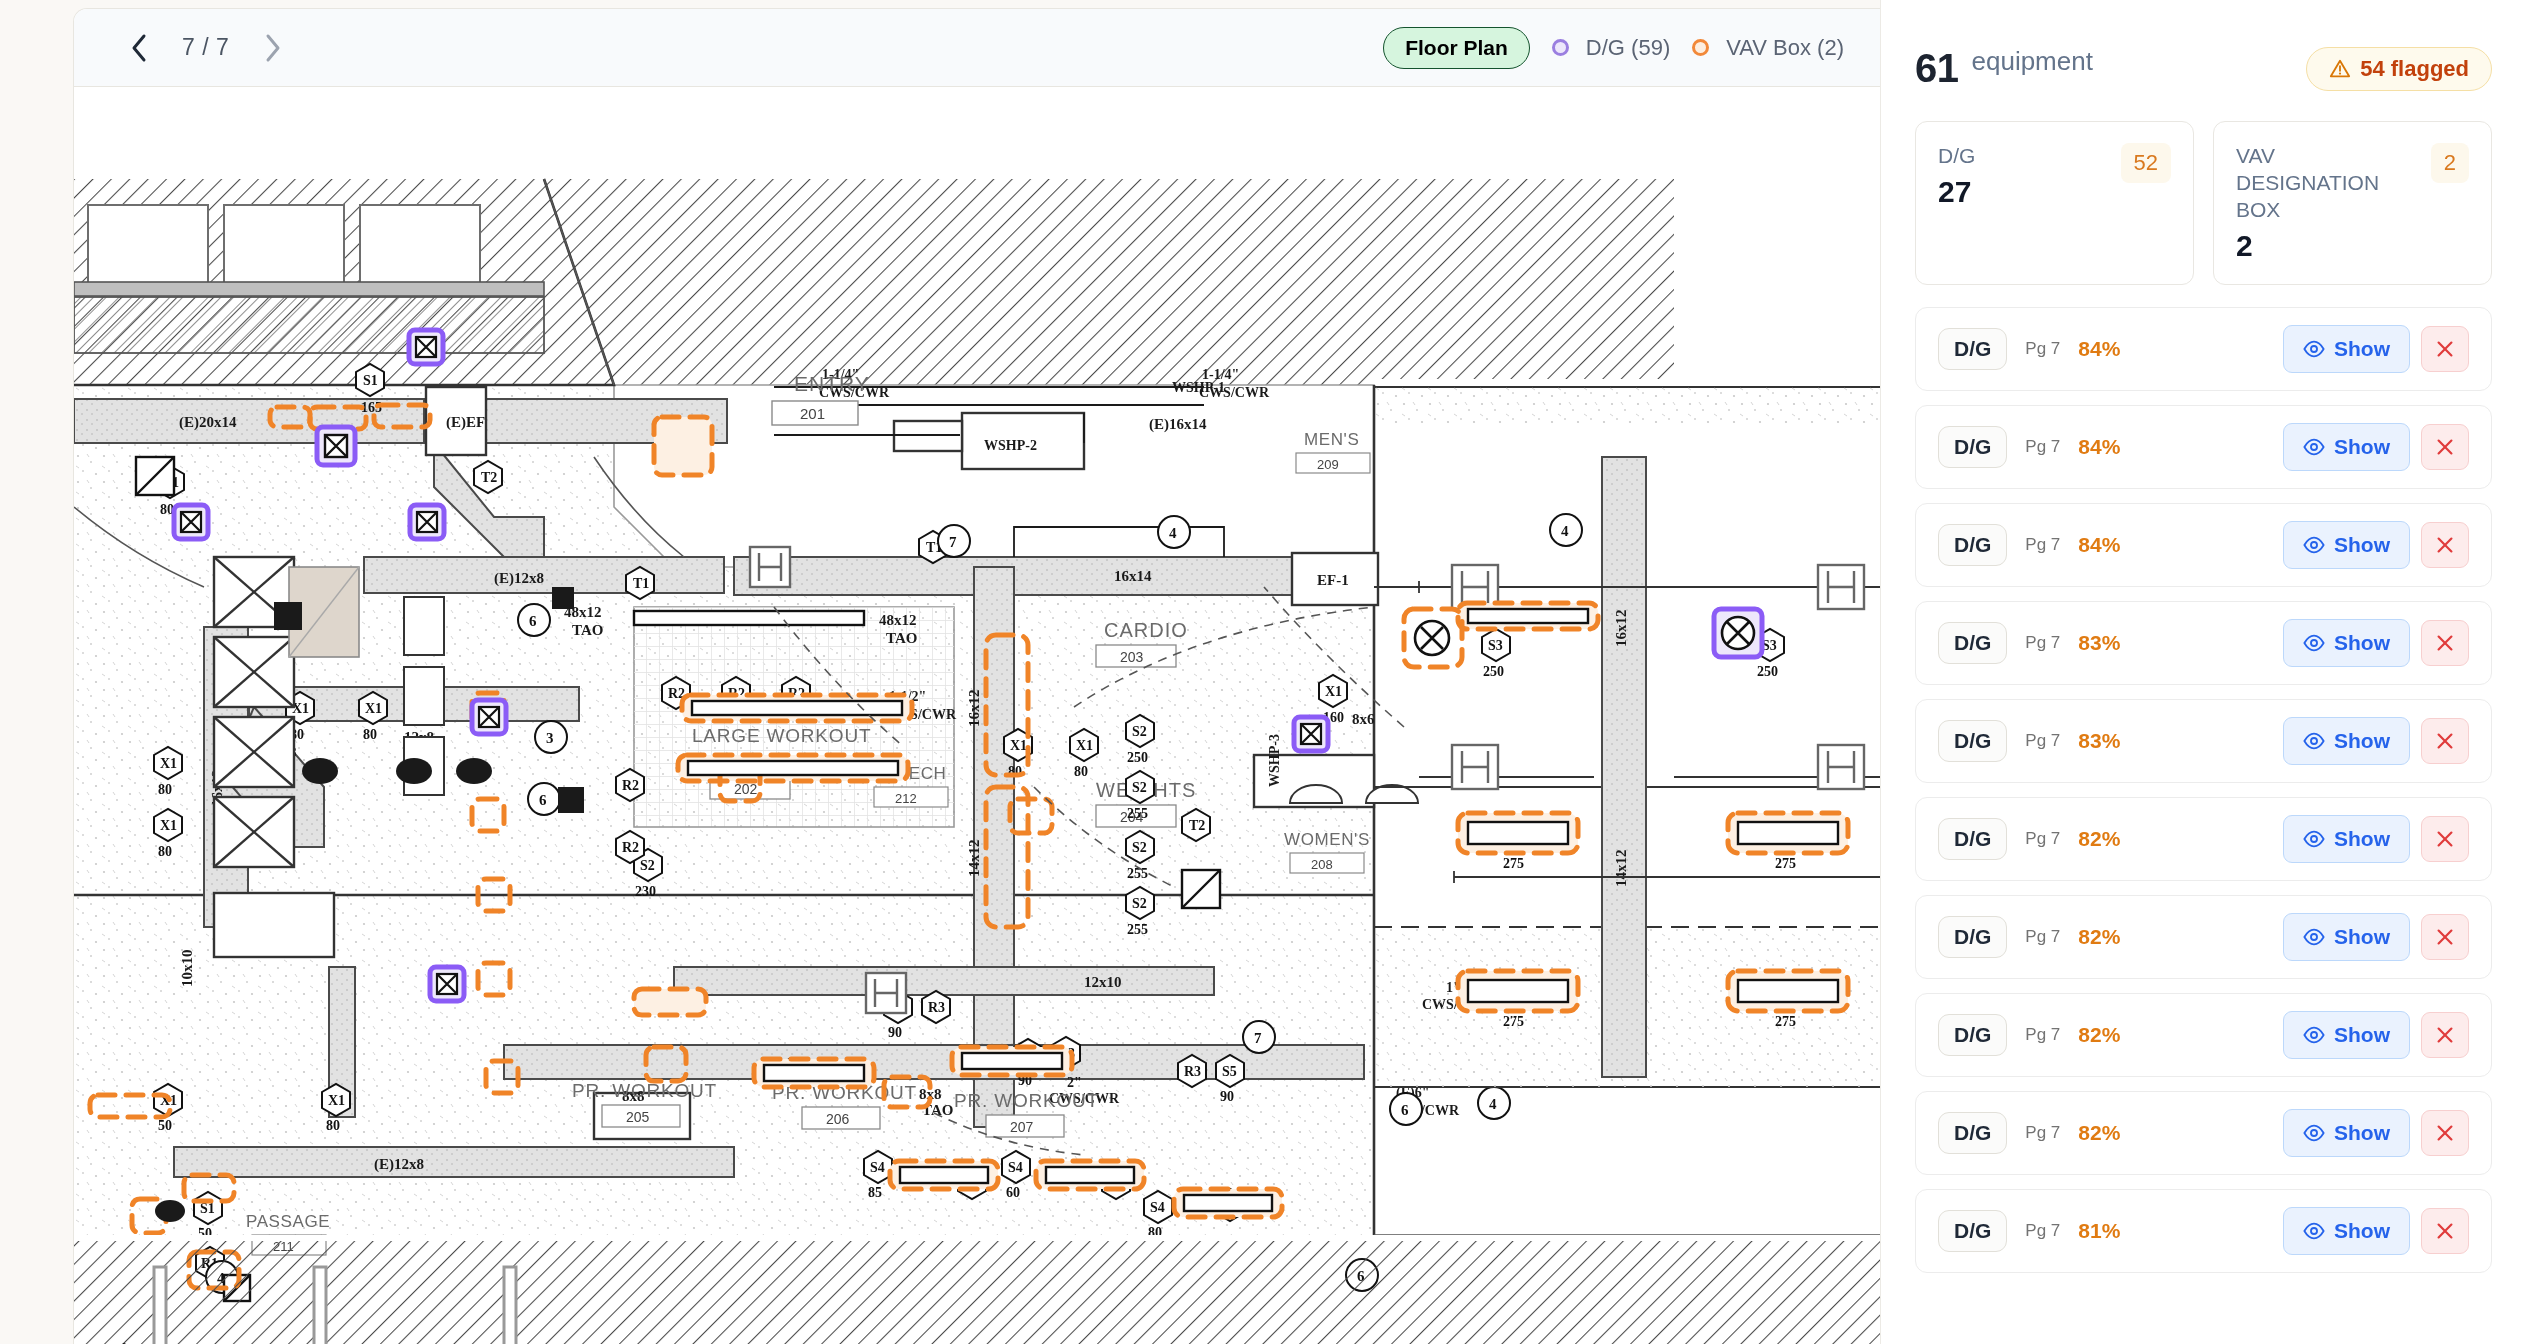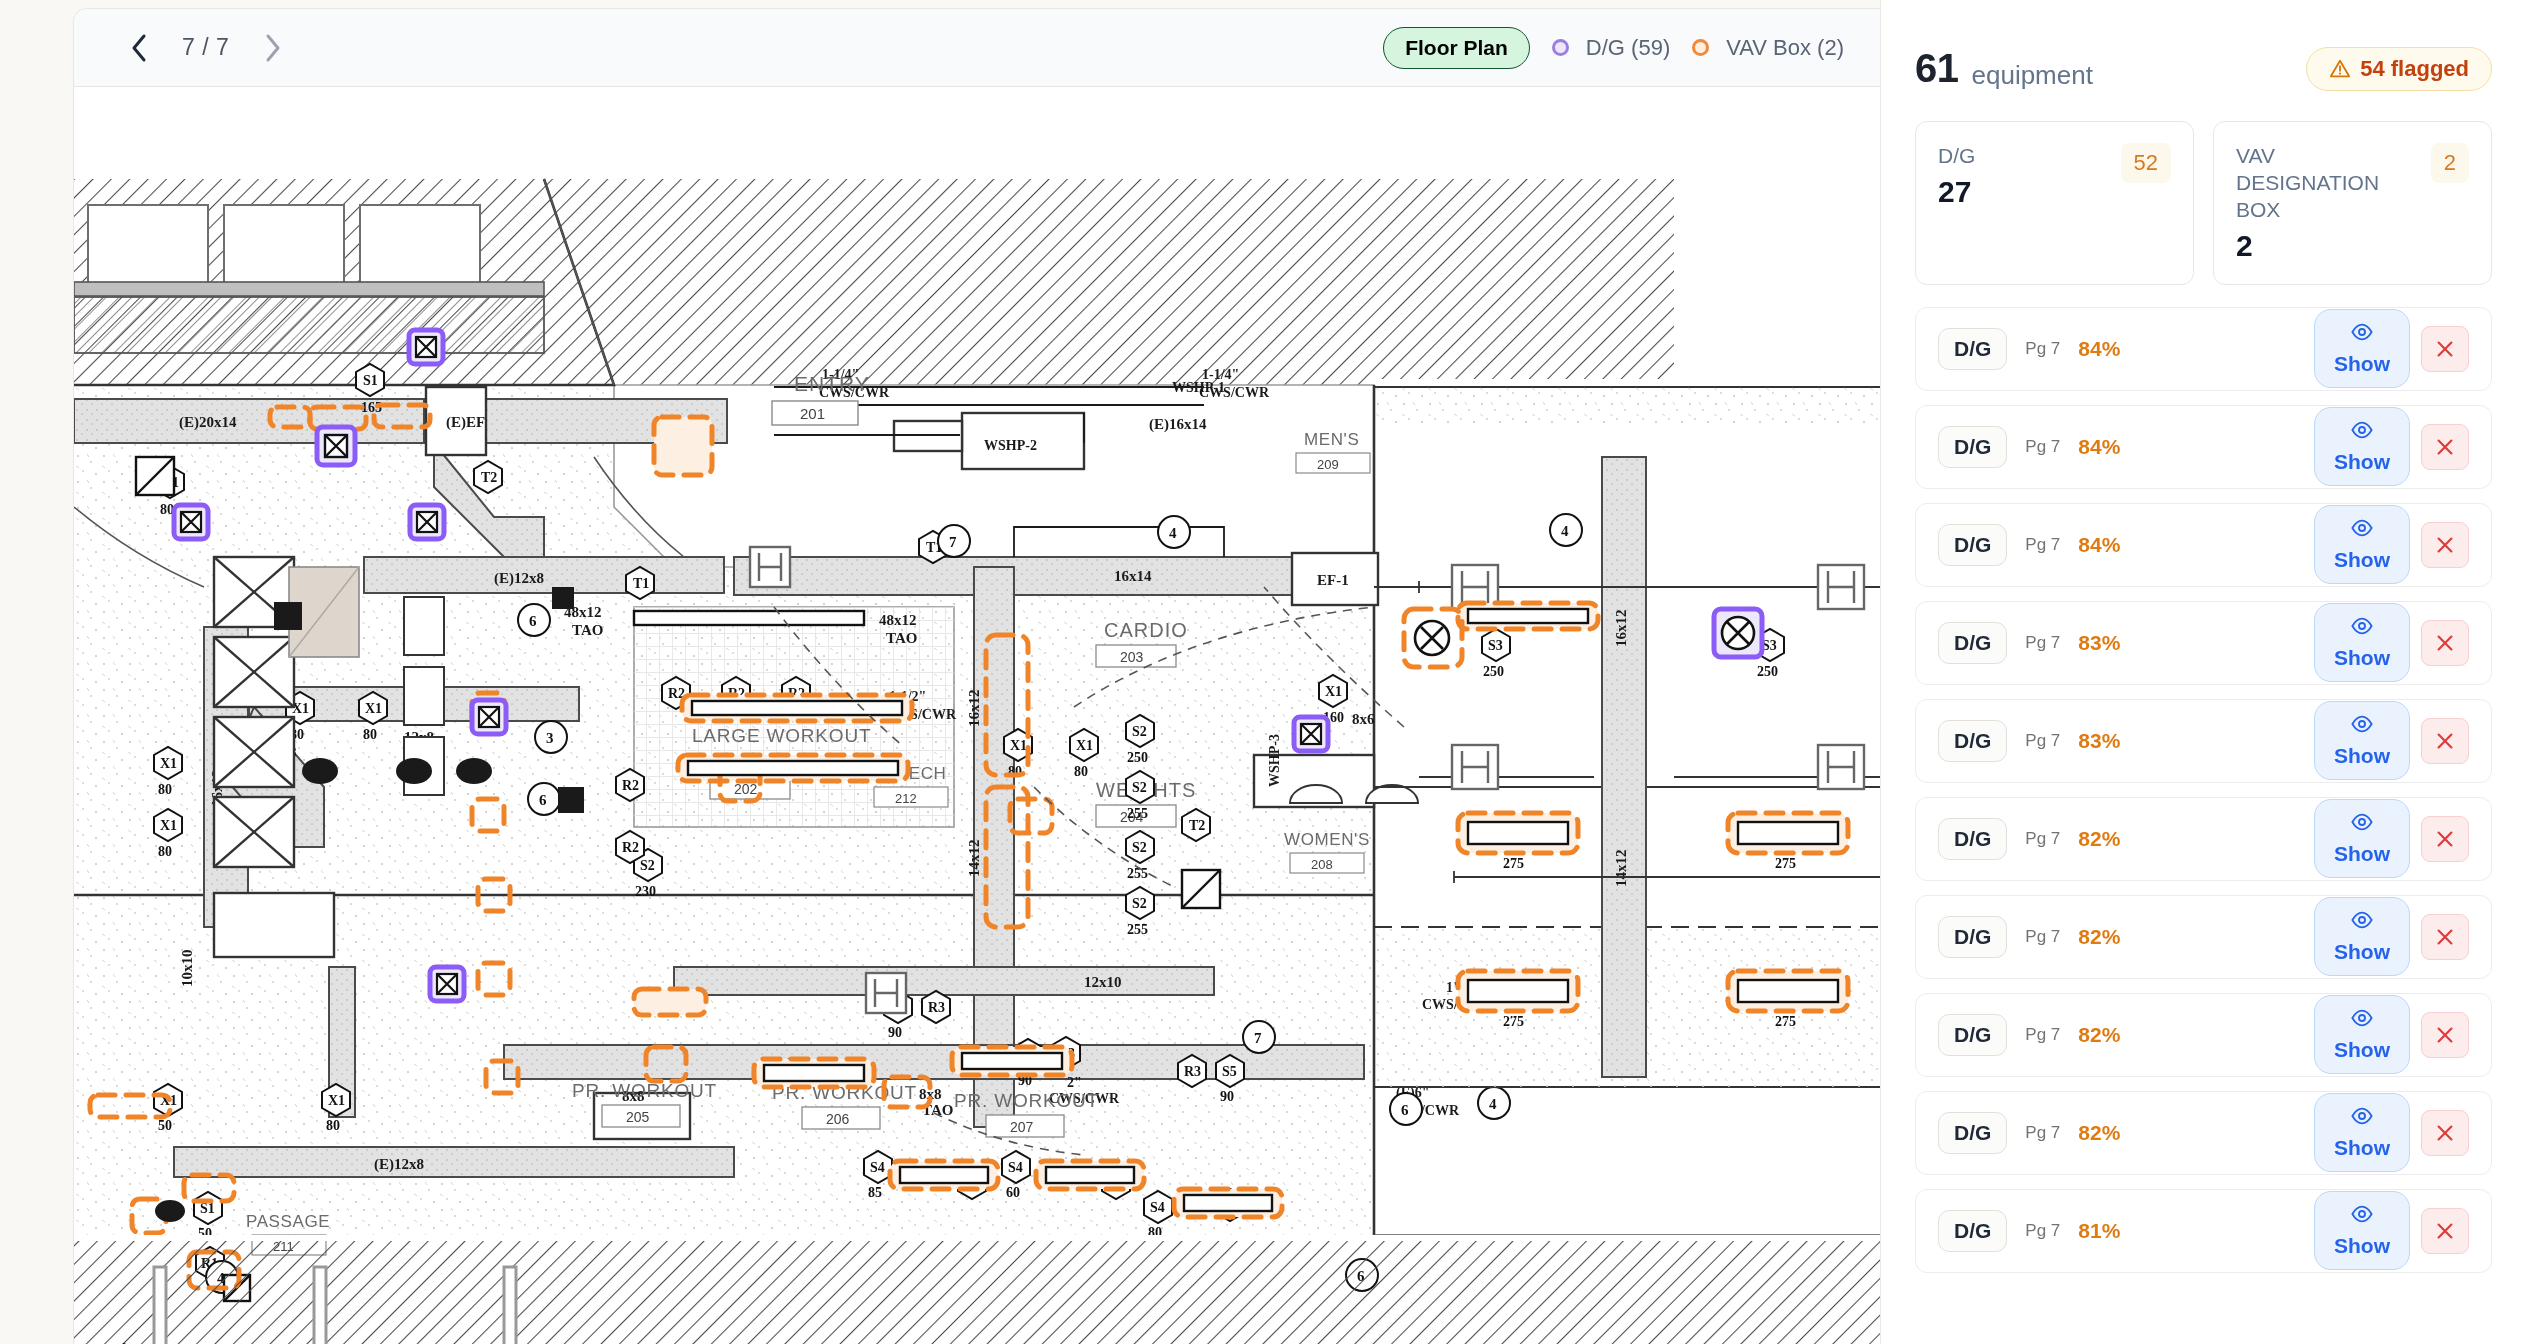--- a/index.html
+++ b/index.html
@@ -53,21 +53,21 @@
   .plan { position: absolute; left: 0; top: 0; width: 1807px; height: 1268px; }
   .plan svg { display: block; }
 
   
   .panel {
     position: relative; width: 646px; flex: 0 0 646px; height: 1344px;
     background: #ffffff; border-left: 1px solid #eceae5;
     padding: 0 34px; overflow: hidden;
   }
   .panel-head { display: flex; align-items: center; justify-content: space-between; padding-top: 46px; }
-  .count-line { display: flex; align-items: flex-end; gap: 13px; }
+  .count-line { display: flex; align-items: flex-start; gap: 13px; }
   .count-num { font-size: 40px; font-weight: bold; color: #1d2430; letter-spacing: -.5px; }
   .count-label { font-size: 26px; color: #64748b; }
   .flag-badge {
     display: flex; align-items: center; gap: 9px;
     background: #fefaed; border: 1px solid #f5dfa5; border-radius: 999px;
     color: #c2410c; font-size: 22px; font-weight: bold; padding: 8px 22px; white-space: nowrap;
   }
 
   .stat-row { display: flex; gap: 19px; margin-top: 30px; }
   .stat-card {
@@ -96,23 +96,23 @@
   .row-left { display: flex; align-items: center; gap: 18px; }
   .tag-chip {
     border: 1px solid #e2e0d9; background: #fbfbfa; border-radius: 11px;
     font-size: 21px; font-weight: bold; color: #1f2937; padding: 8px 15px;
   }
   .row-pg { font-size: 17px; color: #737373; }
   .row-pct { font-size: 21px; font-weight: bold; color: #e07b12; }
   .row-right { display: flex; align-items: center; gap: 11px; }
   .show-btn {
     display: flex; align-items: center; gap: 9px;
-    background: #eaf2fe; border: 1px solid #bcd8fb; border-radius: 17px;
+    background: #eaf2fe; border: 1px solid #bcd8fb; border-radius: 9px;
     color: #2563eb; font-size: 21px; font-weight: bold;
-    padding: 11px 19px; cursor: pointer; white-space: nowrap; flex-direction: column;
+    padding: 11px 19px; cursor: pointer; white-space: nowrap;
   }
   .dismiss-btn {
     background: #fdecec; border: 1px solid #f7cfcf; border-radius: 9px;
     width: 48px; height: 46px; display: flex; align-items: center; justify-content: center;
     cursor: pointer; padding: 0;
   }
 </style>
 </head>
 <body>
 

